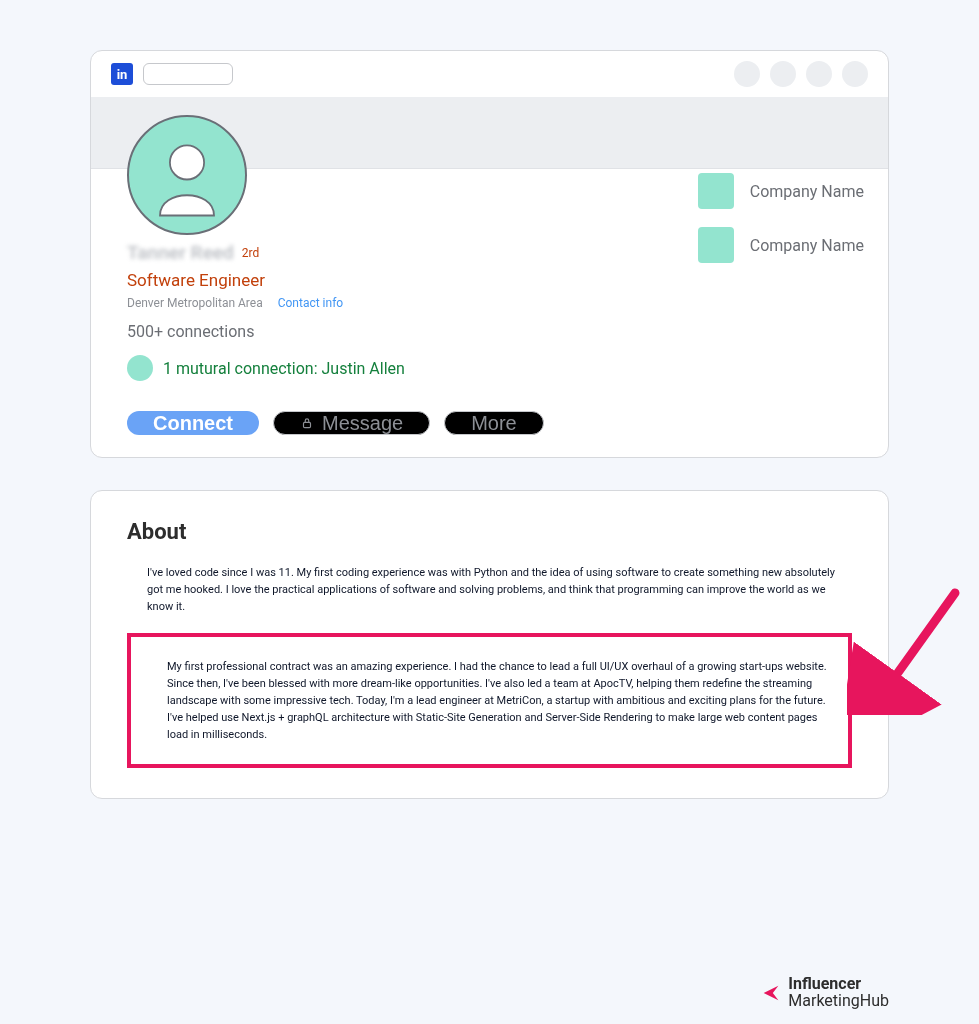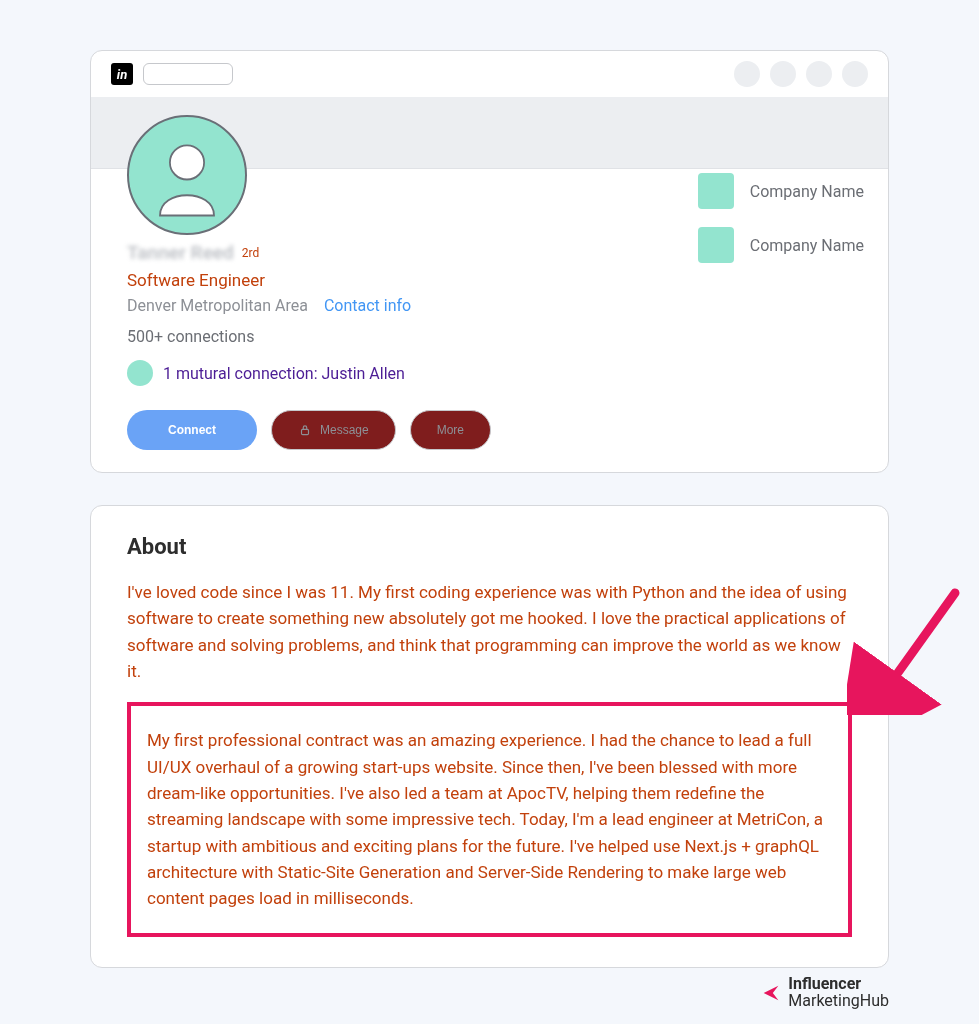--- a/index.html
+++ b/index.html
@@ -22,29 +22,28 @@
   
   .profile-card { padding: 0 0 22px 0; margin-bottom: 32px; }
   .topbar {
     display: flex;
     align-items: center;
     padding: 10px 20px;
     gap: 10px;
   }
   .logo-box {
     width: 22px; height: 22px;
-    background: #000000;
+    background: #1d4ed8;
     color: #fff;
     font-size: 13px;
     font-weight: 700;
     display: flex;
     align-items: center;
     justify-content: center;
     border-radius: 3px;
-    font-style: italic;
   }
   .search-pill {
     width: 90px; height: 22px;
     border: 1px solid #c6c8cc;
     border-radius: 6px;
     background: #fff;
   }
   .topbar-spacer { flex: 1; }
   .nav-dot {
     width: 26px; height: 26px;
@@ -75,51 +74,51 @@
     margin-bottom:6px;
   }
   .blurred-name {
     color:#bfc2c7;
     filter: blur(2px);
     font-weight:600;
     font-size:19px;
   }
   .degree { color:#c2410c; font-size:12px; }
   .headline { font-size:17px; color:#c2410c; margin-bottom:6px; }
-  .loc-row { color:#8d9096; font-size:16px; margin-bottom:12px; }
+  .loc-row { color:#8d9096; font-size:12px; margin-bottom:12px; }
   .contact-link { color:#4296f4; margin-left:12px; cursor:pointer; }
   .connections { color:#6b6e74; font-size:16px; margin-bottom:14px; }
-  .mutual-row { display:flex; align-items:center; gap:10px; color:#4c1d95; font-size:16px; margin-bottom:24px; }
+  .mutual-row { display:flex; align-items:center; gap:10px; color:#15803d; font-size:16px; margin-bottom:30px; }
   .mut-avatar { width:26px; height:26px; background:#93e4cf; border-radius:50%; }
   .btn-row { display:flex; gap:14px; }
   .btn {
-    height:40px;
+    height:24px;
     border-radius:22px;
     display:flex; align-items:center; justify-content:center;
-    font-size:12px;
+    font-size:20px;
     cursor:pointer;
     padding:0 26px;
     gap:8px;
   }
   .btn-primary { background:#6aa3f6; color:#fff; border:none; font-weight:600; min-width:130px; }
-  .btn-outline { background:#7f1d1d; color:#8d9096; border:1.5px solid #c6c8cc;text-align:right; }
+  .btn-outline { background:#000000; color:#8d9096; border:1.5px solid #c6c8cc;text-align:right; }
   .lock-icon { width:14px; height:14px; }
   .companies {
     position:absolute;
     right:24px; top:4px;
     display:flex; flex-direction:column; gap:18px;
   }
   .company-row { display:flex; align-items:center; gap:16px; }
   .company-logo { width:36px; height:36px; background:#93e4cf; border-radius:4px; }
   .company-name { color:#6b6e74; font-size:16px; }
 
   
   .about-card { padding: 28px 36px 30px 36px; }
   .about-title { font-size:22px; font-weight:700; margin-bottom:20px; }
-  .about-p { font-size:17px; line-height:1.55; color:#c2410c; margin-bottom:18px; }
+  .about-p { font-size:11px; line-height:1.55; color:#0f172a; margin-bottom:18px;margin-left:20px; }
   .highlight-box {
     border:4px solid #e7155d;
     padding:21px 16px;
   }
   .highlight-box .about-p { margin-bottom:0; }
 
   
   .arrow-svg {
     position:absolute;
     right:12px;

